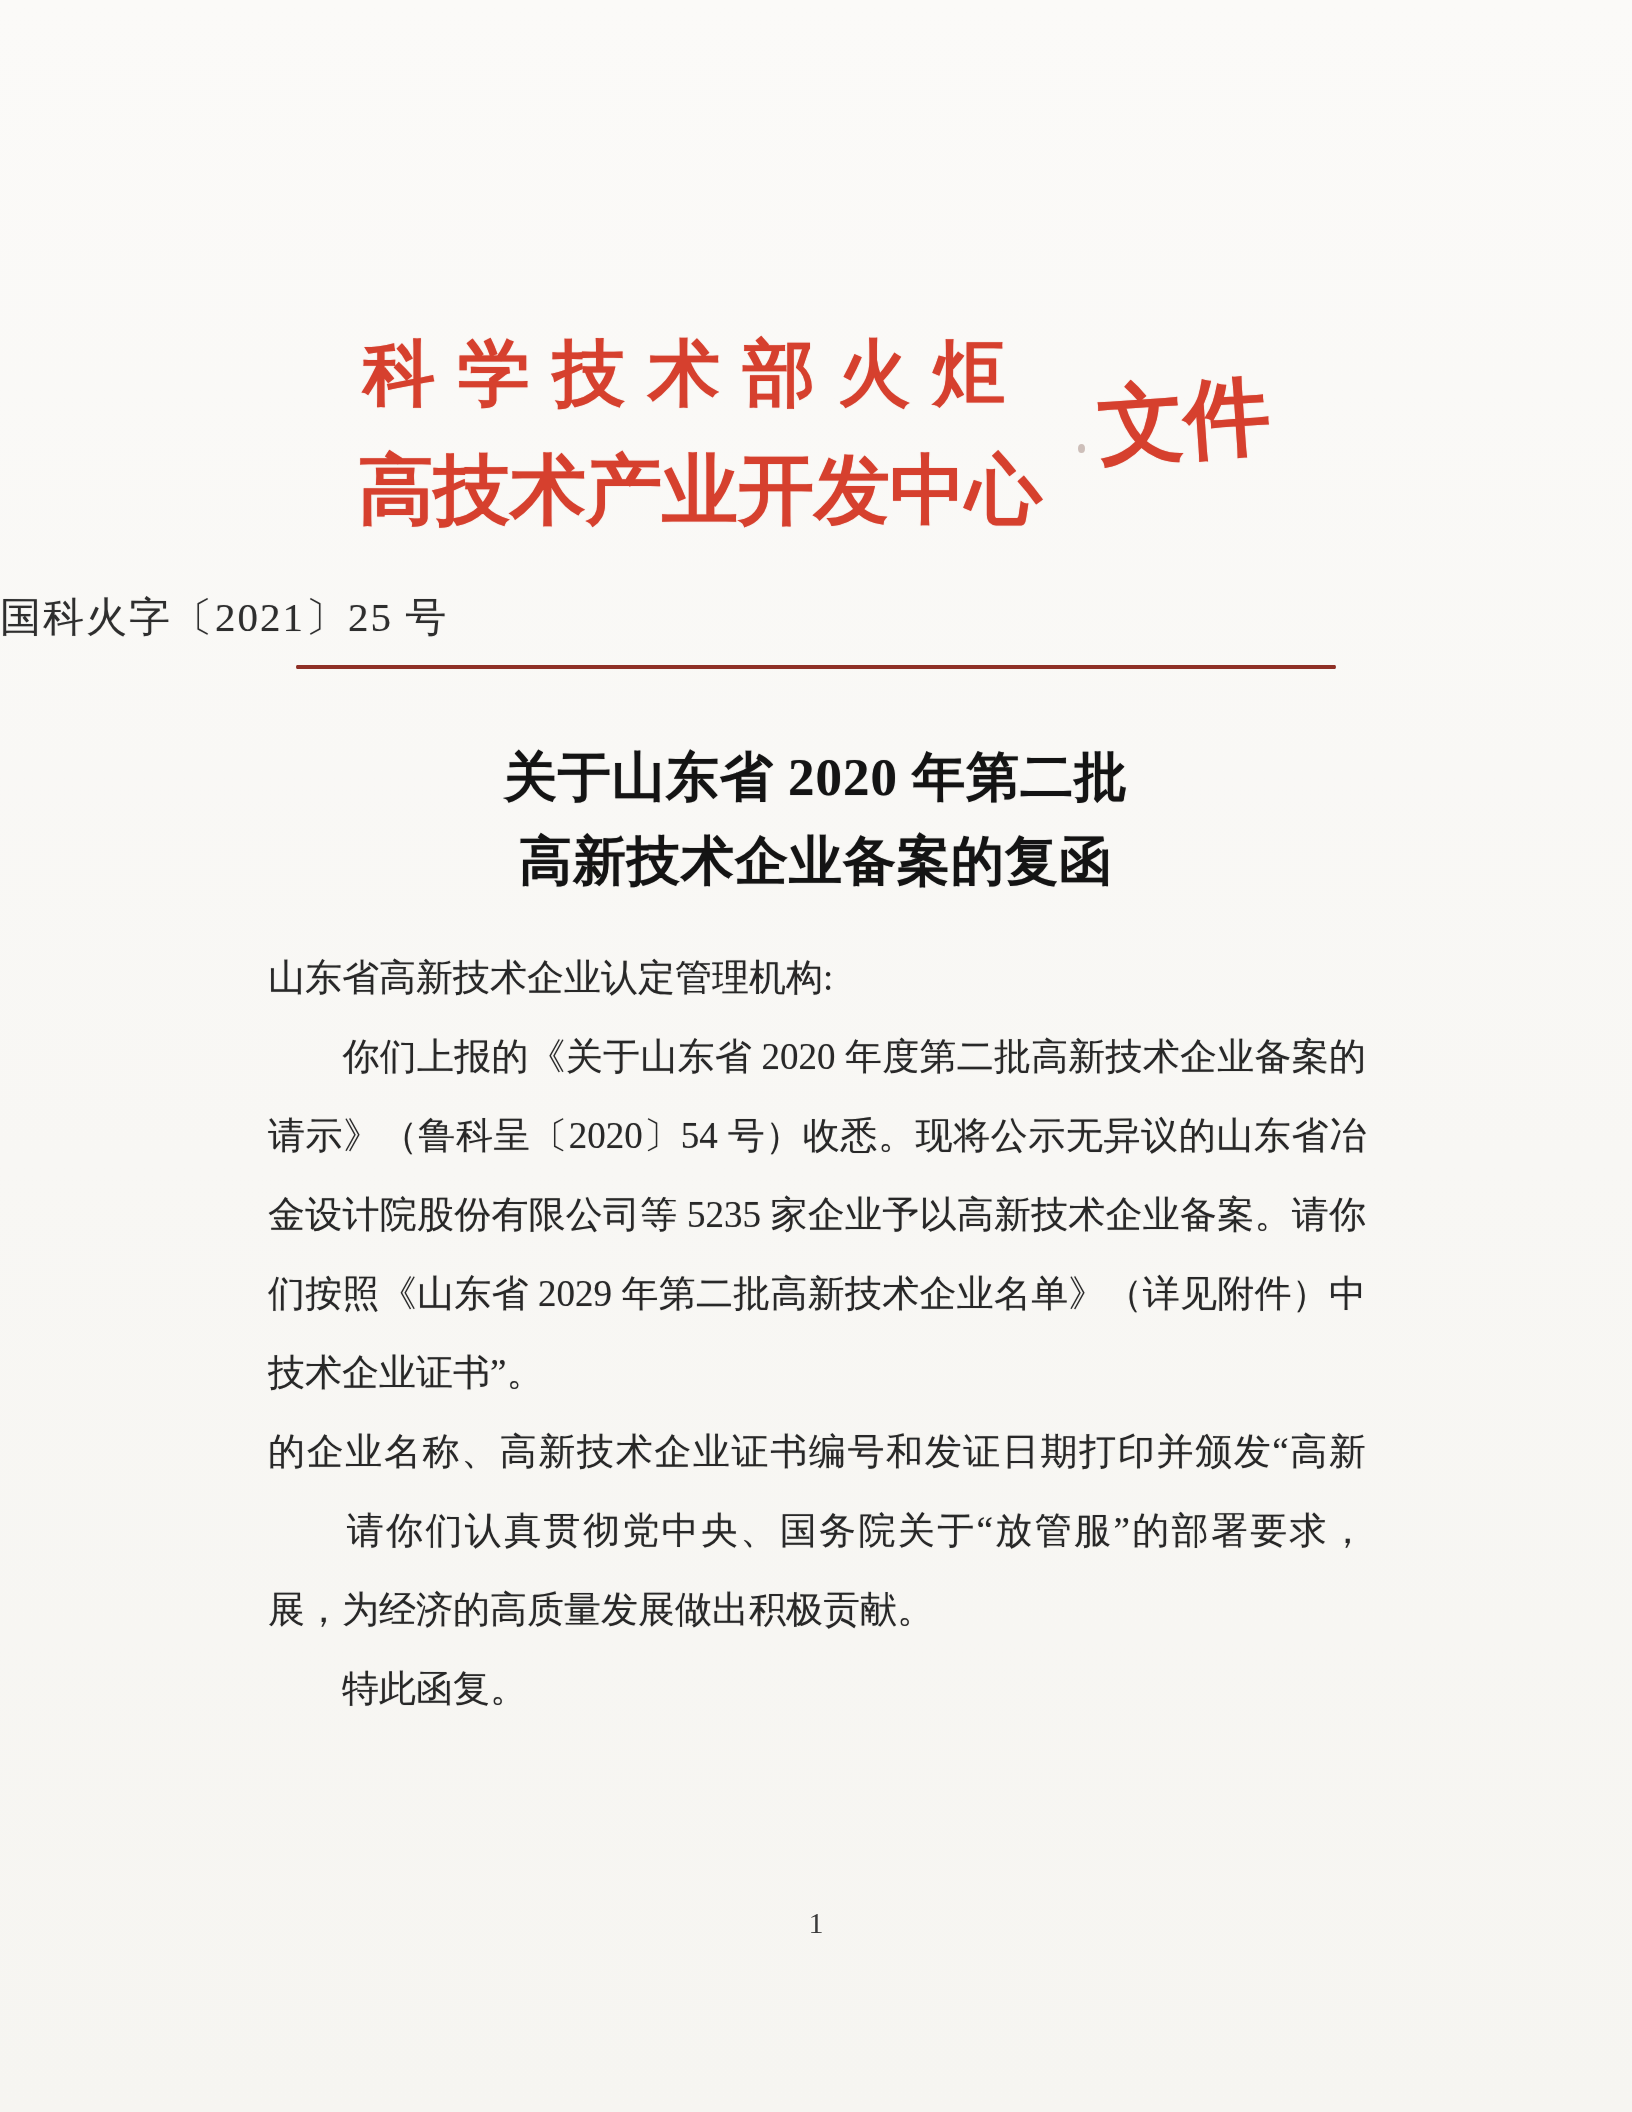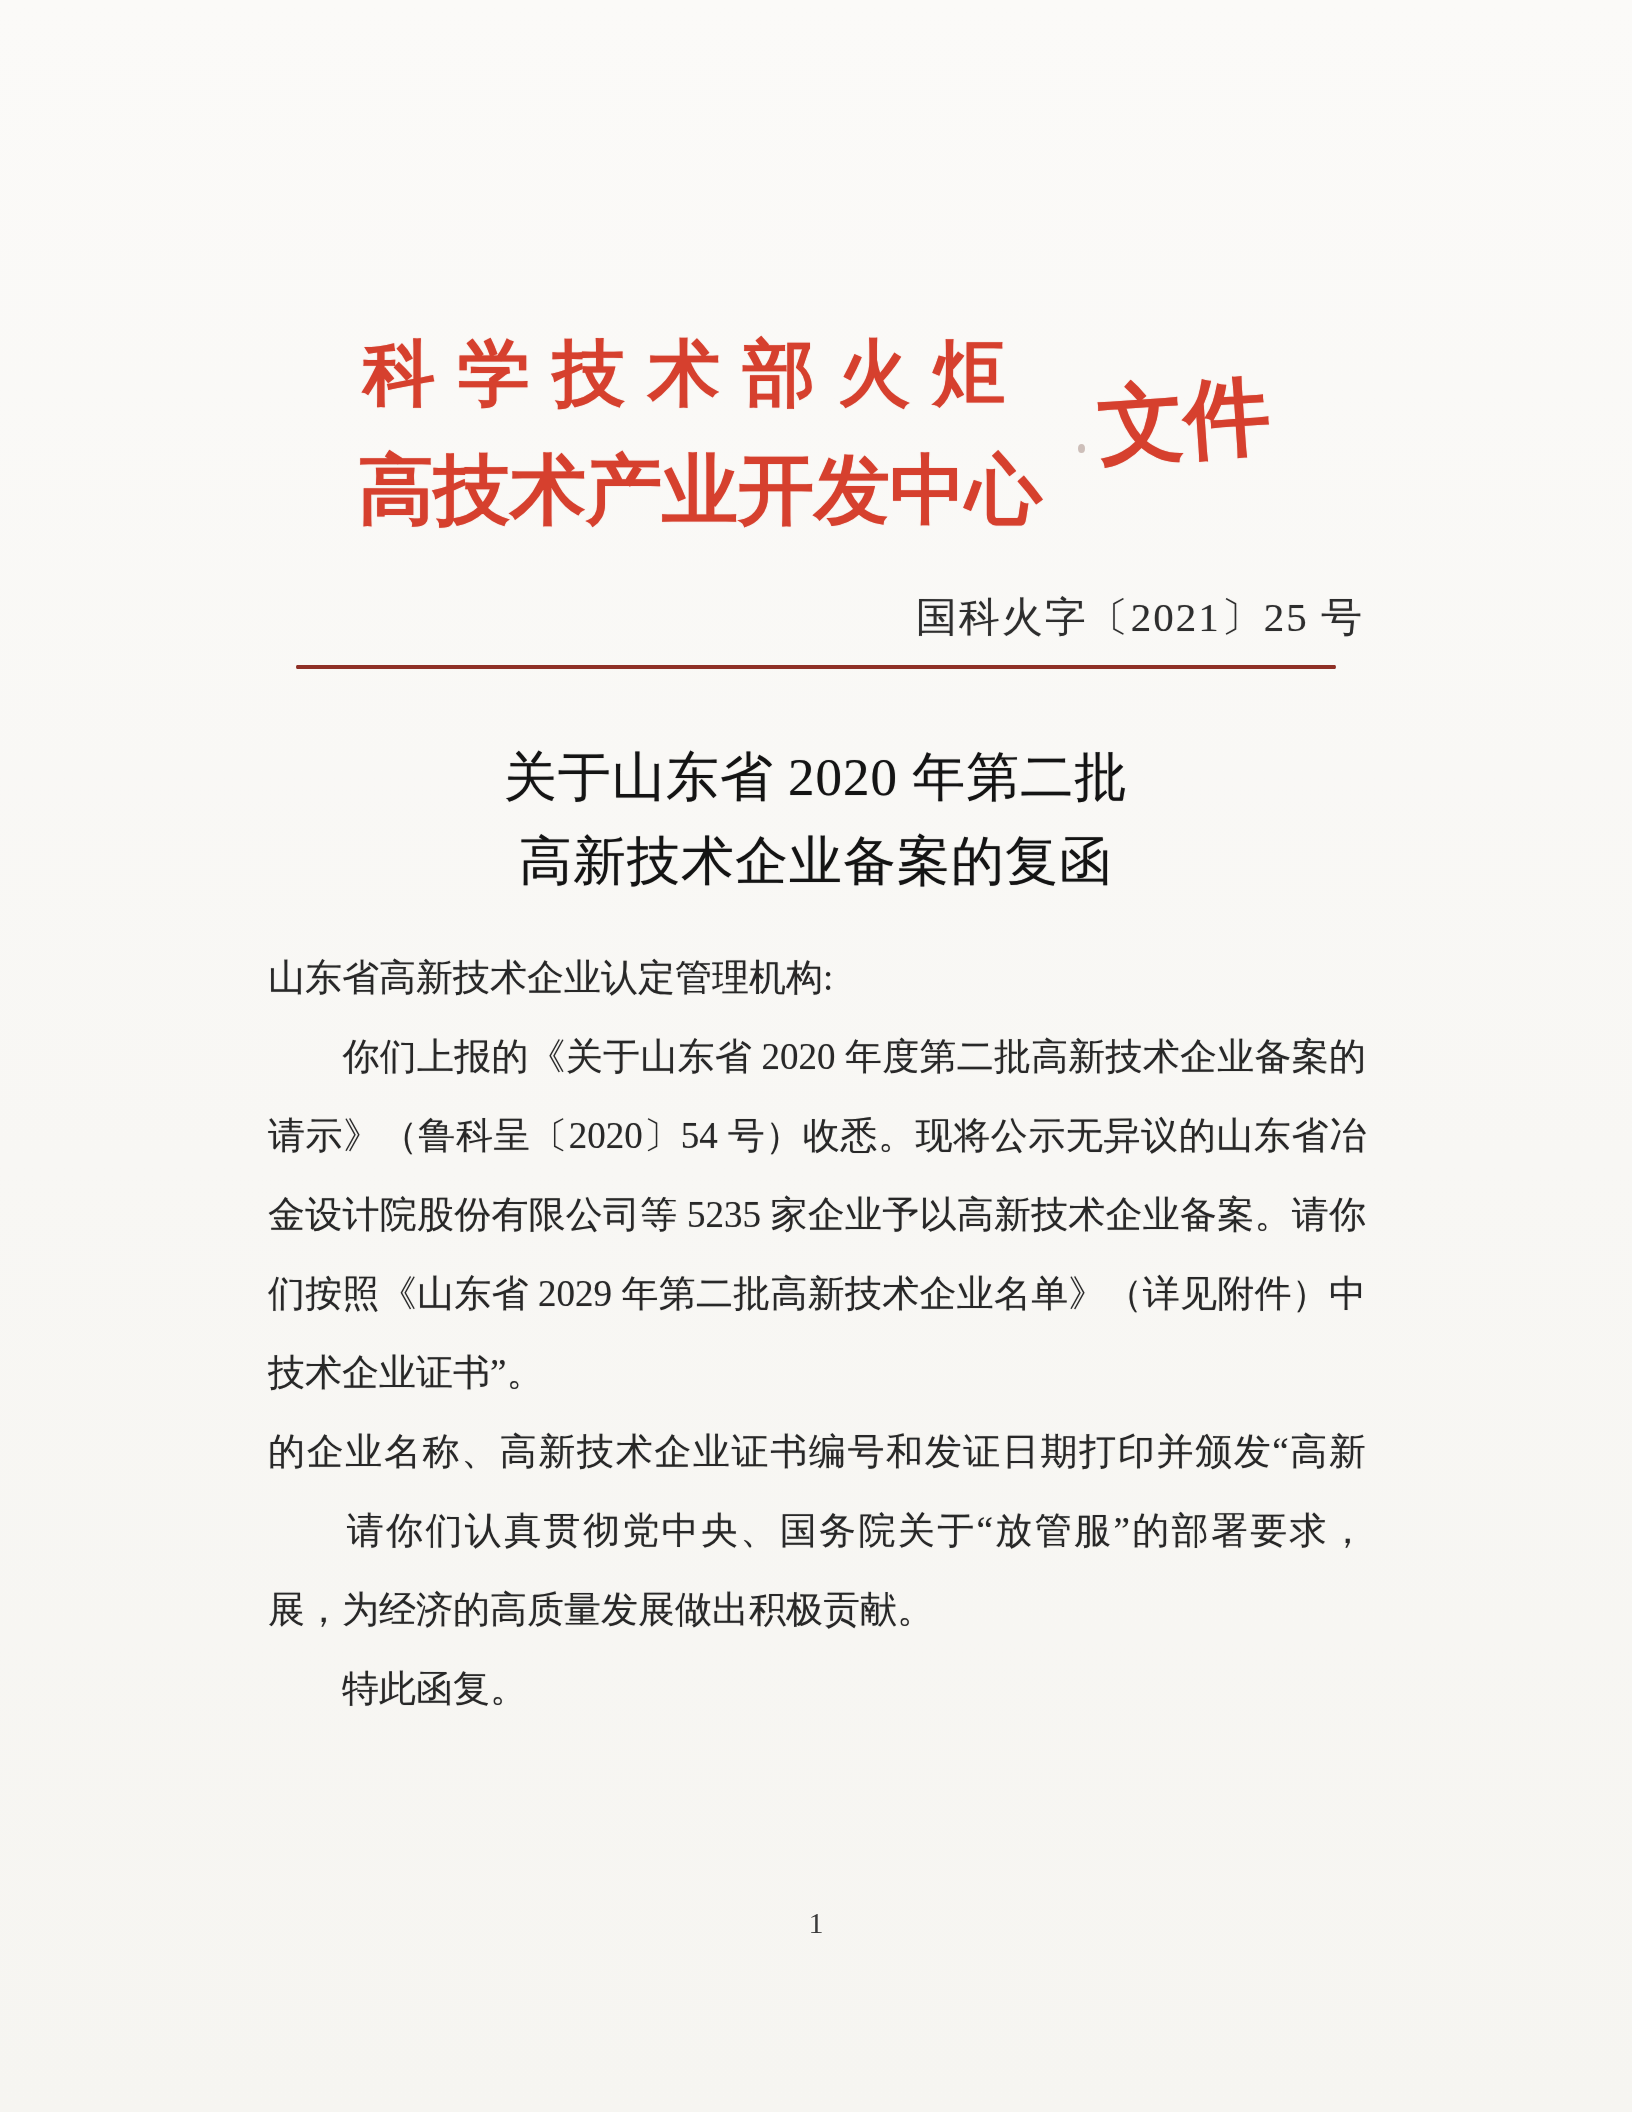--- a/index.html
+++ b/index.html
@@ -34,39 +34,39 @@
     position: absolute; left: 1098px; top: 376px;
     font-size: 86px; line-height: 90px; font-weight: 700;
     white-space: nowrap;
     color: #d6402e;
     transform: rotate(-4deg);
     text-shadow: 0 0 1px rgba(214,64,46,.55);
   }
   
   .doc-number {
     position: absolute; left: 0; top: 594px; width: 1364px;
-    text-align: right;
+    text-align: left;
     font-size: 41px; line-height: 46px;
     color: #2e2e2e;
     letter-spacing: 2px;
     text-shadow: 0 0 1px rgba(40,40,40,.35);
   }
   
   .red-rule {
     position: absolute; left: 296px; top: 665px;
     width: 1040px; height: 4px;
     background: #8f3026;
     border: none; margin: 0;
     border-radius: 2px / 3px;
   }
   
   .title {
     position: absolute; left: 0; top: 735px; width: 1632px;
     margin: 0; text-align: center;
-    font-size: 53px; line-height: 84px; font-weight: 400;
+    font-size: 53px; line-height: 84px; font-weight: 700;
     color: #141414;
     letter-spacing: 1px;
     text-shadow: 0 0 1px rgba(0,0,0,.45);
   }
   .title-line { display: block; }
   
   .body {
     position: absolute; left: 268px; top: 938px; width: 1098px;
     font-size: 37px;
     color: #282828;

